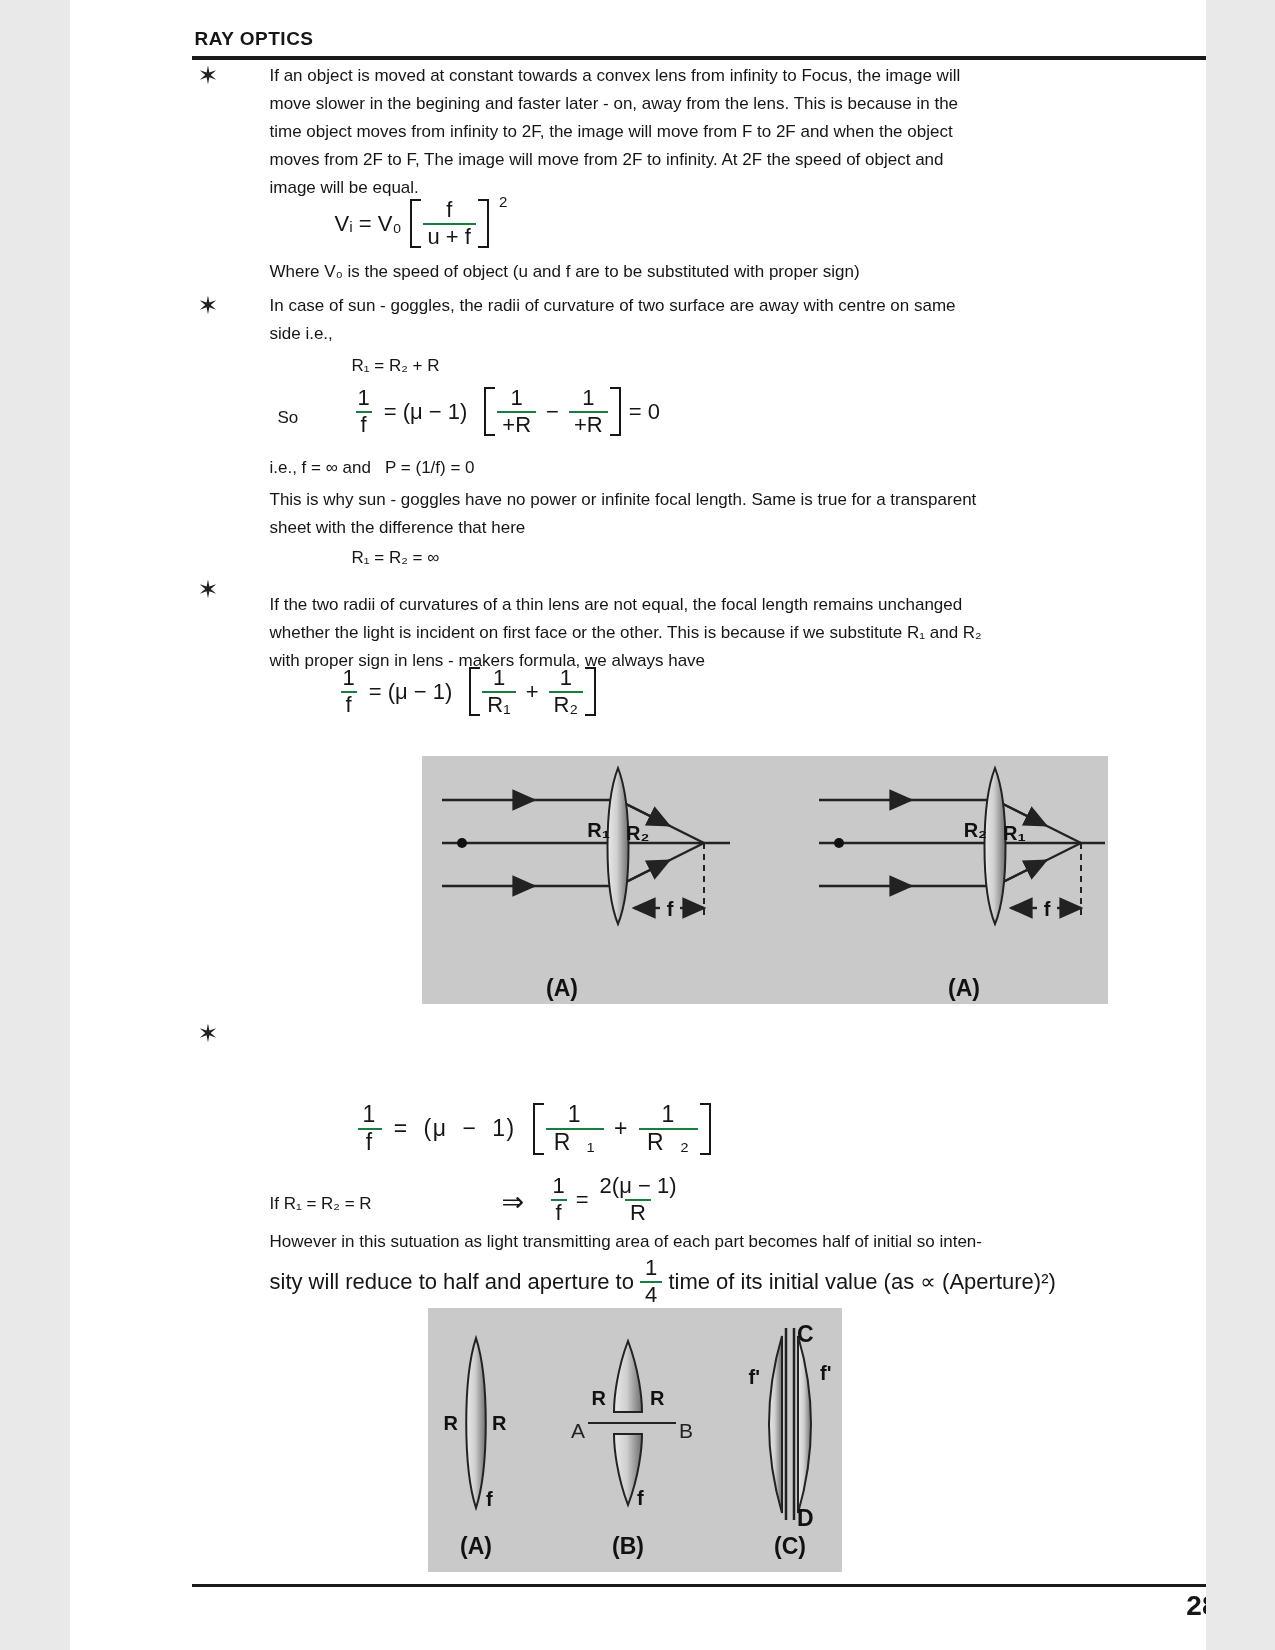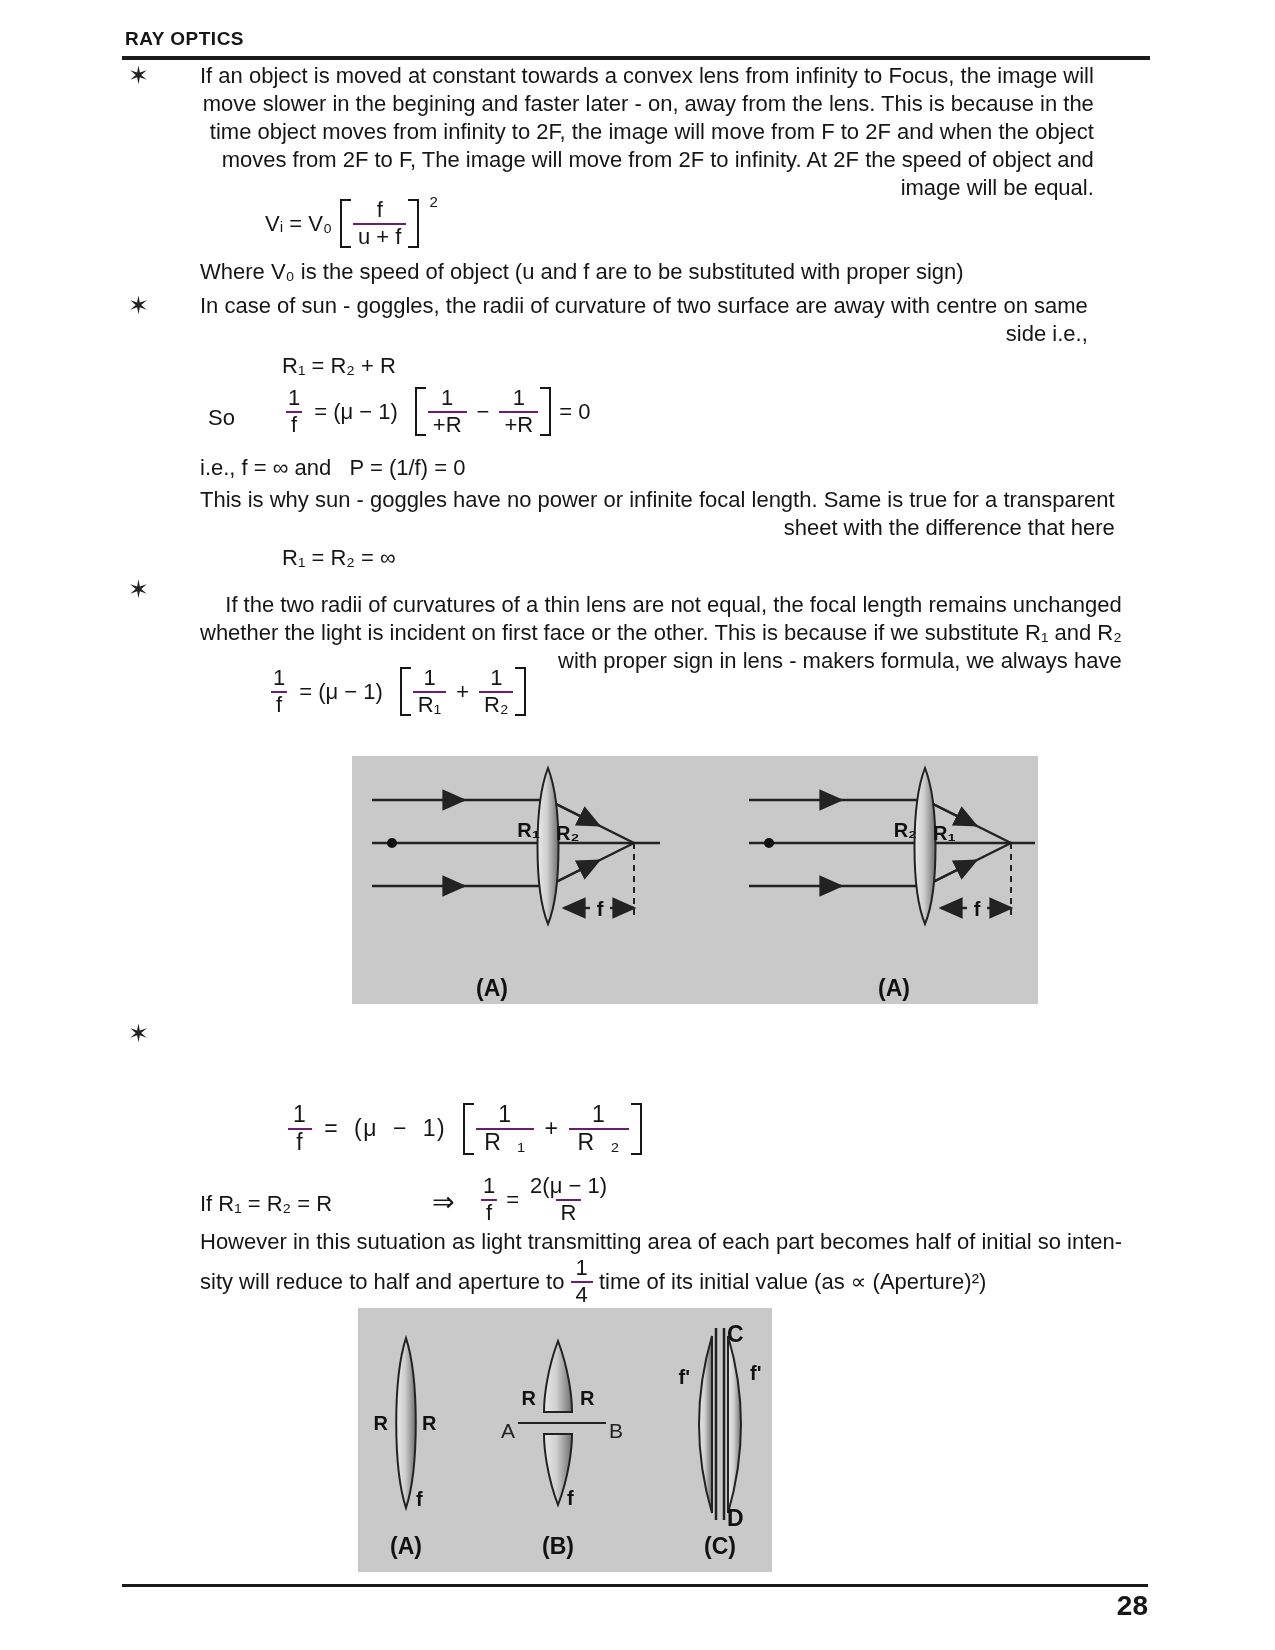--- a/index.html
+++ b/index.html
@@ -1,28 +1,28 @@
 <!DOCTYPE html>
 <html><head>
 <meta charset="utf-8">
 <style>
   html,body{margin:0;padding:0;background:#e9e9e9;}
-  .page{position:relative;width:1275px;height:1650px;background:#ffffff;margin:0 auto;
+  .page{position:relative;width:1136px;height:1650px;background:#ffffff;margin:0 auto;
         font-family:"Liberation Sans","DejaVu Sans",sans-serif;color:#161616;overflow:hidden;}
   .abs{position:absolute;}
   .hdr{font-size:19px;font-weight:bold;letter-spacing:.5px;}
   .rule{background:#1a1a1a;}
   .star{font-size:25px;line-height:26px;color:#222;}
-  .body-text{font-size:22px;line-height:28px;white-space:pre;text-align:right;}
+  .body-text{font-size:17px;line-height:28px;white-space:pre;}
   .pagenum{font-size:28px;font-weight:bold;}
 
   
   .fx{display:inline-flex;align-items:center;font-size:22px;white-space:pre;}
   .frac{display:inline-flex;flex-direction:column;align-items:center;line-height:1.12;}
-  .frac .den{border-top:2px solid #701a75;}
+  .frac .den{border-top:2px solid #15803d;}
   .frac .num,.frac .den{padding:0 5px;text-align:center;}
   .brl{align-self:stretch;width:9px;border:2.5px solid #161616;border-right:none;margin:1px 2px 1px 8px;}
   .brr{align-self:stretch;width:9px;border:2.5px solid #161616;border-left:none;margin:1px 8px 1px 2px;}
   .fxsup{font-size:15px;align-self:flex-start;margin:-5px 0 0 2px;font-weight:normal;}
   .mid{margin:6px 9px;}
   .opgap{margin:0 10px;}
   .fx-wide{font-size:23px;letter-spacing:1.5px;word-spacing:7px;}
   .fx-wide .frac .num,.fx-wide .frac .den{padding:0 8px;}
   .arrow-big{font-size:27px;}
   .gray-box{background:#c9c9c9;}

